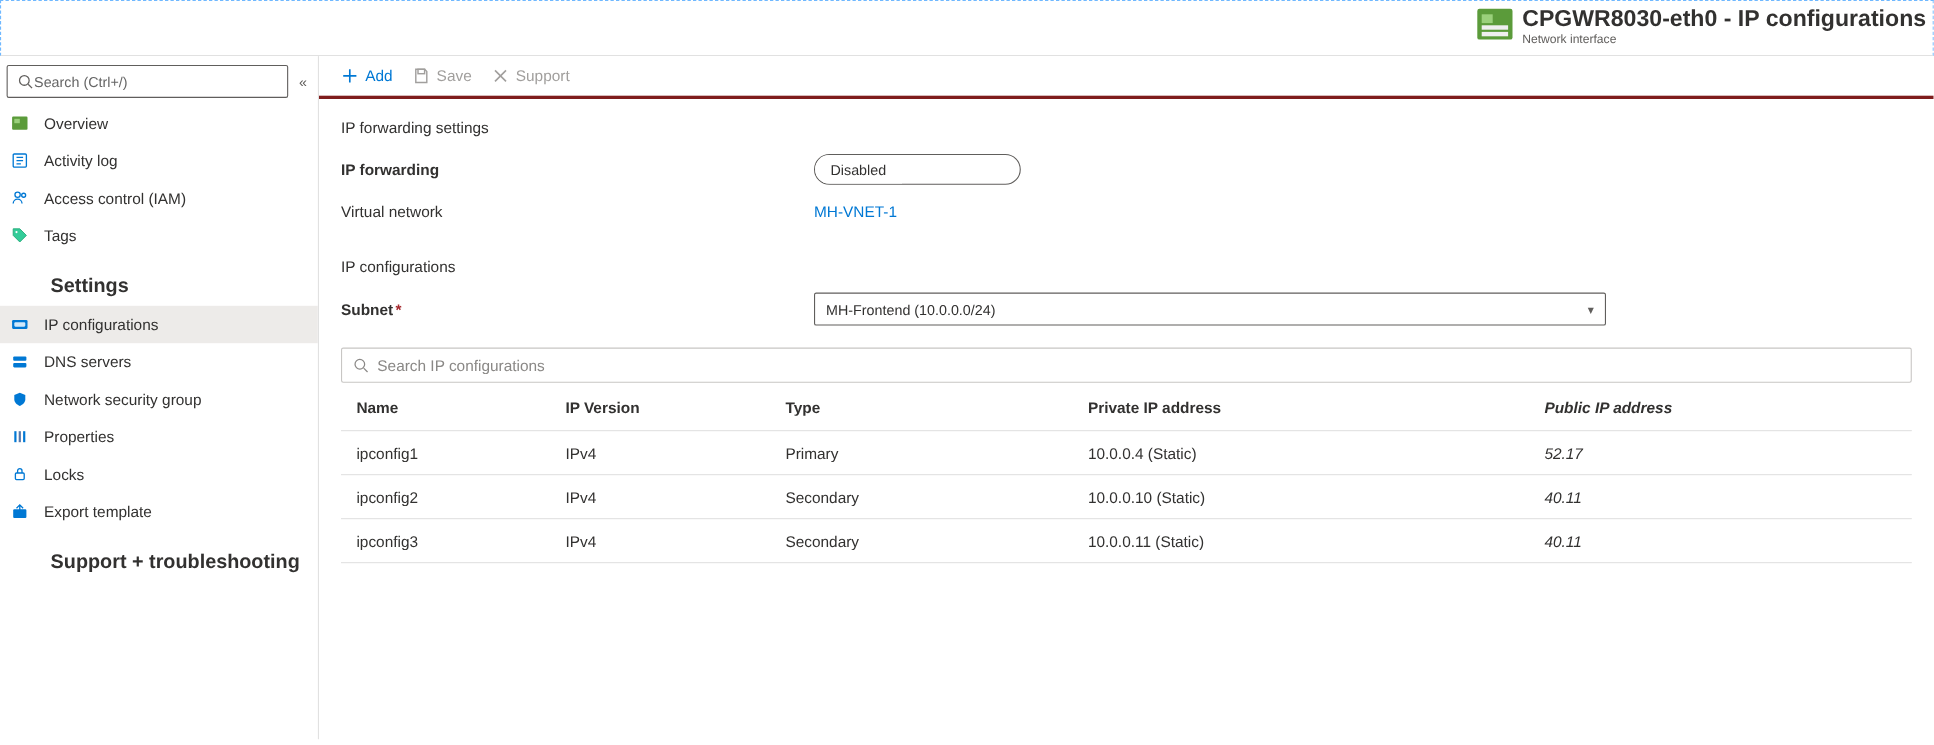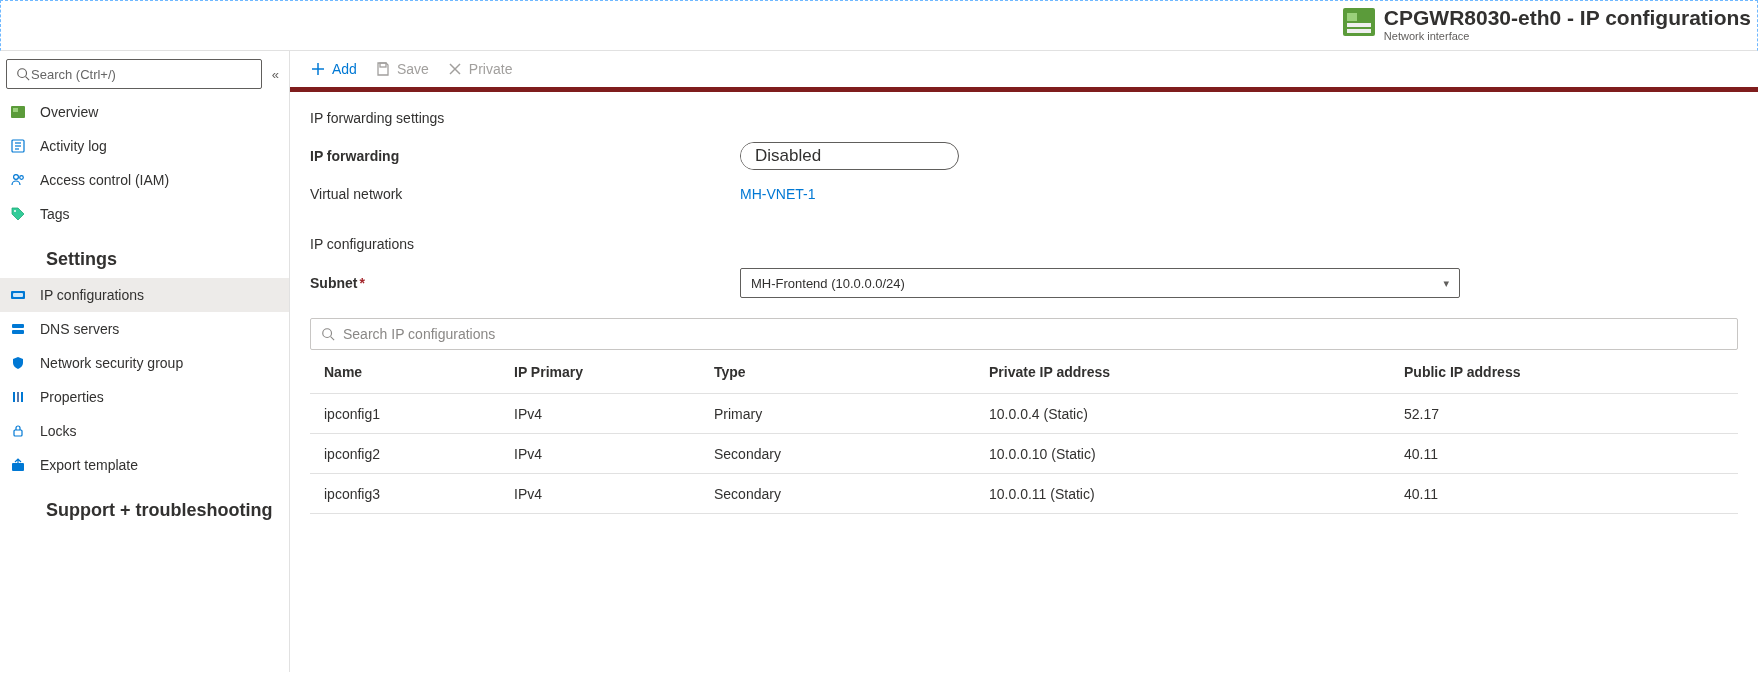--- a/index.html
+++ b/index.html
@@ -120,21 +120,21 @@
   .main {
     flex: 1;
     padding: 0;
     overflow: hidden;
   }
   .toolbar {
     display: flex;
     align-items: center;
     gap: 18px;
     padding: 10px 20px 10px 20px;
-    border-bottom: 5px solid #7f1d1d;
+    border-bottom: 3px solid #7f1d1d;
   }
   .toolbar-btn {
     display: flex;
     align-items: center;
     gap: 6px;
     font-size: 14px;
     cursor: pointer;
     color: #323130;
   }
   .toolbar-btn.primary { color: #0078d4; }
@@ -168,21 +168,21 @@
   .toggle {
     display: inline-flex;
     border: 1px solid #605e5c;
     border-radius: 16px;
     overflow: hidden;
     height: 28px;
     align-items: stretch;
   }
   .toggle-opt {
     padding: 0 14px;
-    font-size: 17px;
+    font-size: 13px;
     display: flex;
     align-items: center;
     cursor: pointer;
     background: #fff;
     color: #323130;
   }
   .toggle-opt.on {
     background: #0078d4;
     color: #fff;
     border-radius: 14px;
@@ -234,21 +234,21 @@
     border-bottom: 1px solid #e1e1e1;
     gap: 40px;
   }
   .thead { height: 44px; font-weight: 600; font-size: 14px; }
   .trow  { height: 40px; font-size: 14px; cursor: pointer; }
   .tcell { padding: 0 14px; overflow: hidden; text-overflow: ellipsis; white-space: nowrap; }
   .c1 { width: 150px; }
   .c2 { width: 160px; }
   .c3 { width: 235px; }
   .c4 { width: 375px; }
-  .c5 { flex: 1; }
+  .c5 { flex: 1; font-style: italic; }
 
   
   svg { display: block; }
 </style>
 </head>
 <body>
 
 <div class="header">
   <div class="header-icon">
     <svg viewBox="0 0 34 34" width="34" height="34">
@@ -403,21 +403,21 @@
         </span>
         <span>Save</span>
       </div>
       <div class="toolbar-btn disabled">
         <span class="toolbar-icon">
           <svg width="16" height="16" viewBox="0 0 16 16">
               <line x1="3" y1="3" x2="13" y2="13" stroke="#a19f9d" stroke-width="1.5"></line>
               <line x1="13" y1="3" x2="3" y2="13" stroke="#a19f9d" stroke-width="1.5"></line>
             </svg>
         </span>
-        <span>Private</span>
+        <span>Support</span>
       </div>
     </div>
 
     <div class="section">
       <div class="section-title">IP forwarding settings</div>
 
       <div class="field-row">
         <div class="field-label bold">IP forwarding</div>
         <div class="field-value">
           <div class="toggle">
@@ -453,21 +453,21 @@
             <circle cx="7" cy="7" r="5" fill="none" stroke="#8a8886" stroke-width="1.3"></circle>
             <line x1="11" y1="11" x2="15" y2="15" stroke="#8a8886" stroke-width="1.3"></line>
           </svg>
       </span>
       <input type="text" placeholder="Search IP configurations" style="">
     </div>
 
     <div class="table">
       <div class="thead">
         <div class="tcell c1">Name</div>
-        <div class="tcell c2">IP Primary</div>
+        <div class="tcell c2">IP Version</div>
         <div class="tcell c3">Type</div>
         <div class="tcell c4">Private IP address</div>
         <div class="tcell c5">Public IP address</div>
       </div>
 
       <div class="trow">
         <div class="tcell c1">ipconfig1</div>
         <div class="tcell c2">IPv4</div>
         <div class="tcell c3">Primary</div>
         <div class="tcell c4">10.0.0.4 (Static)</div>

